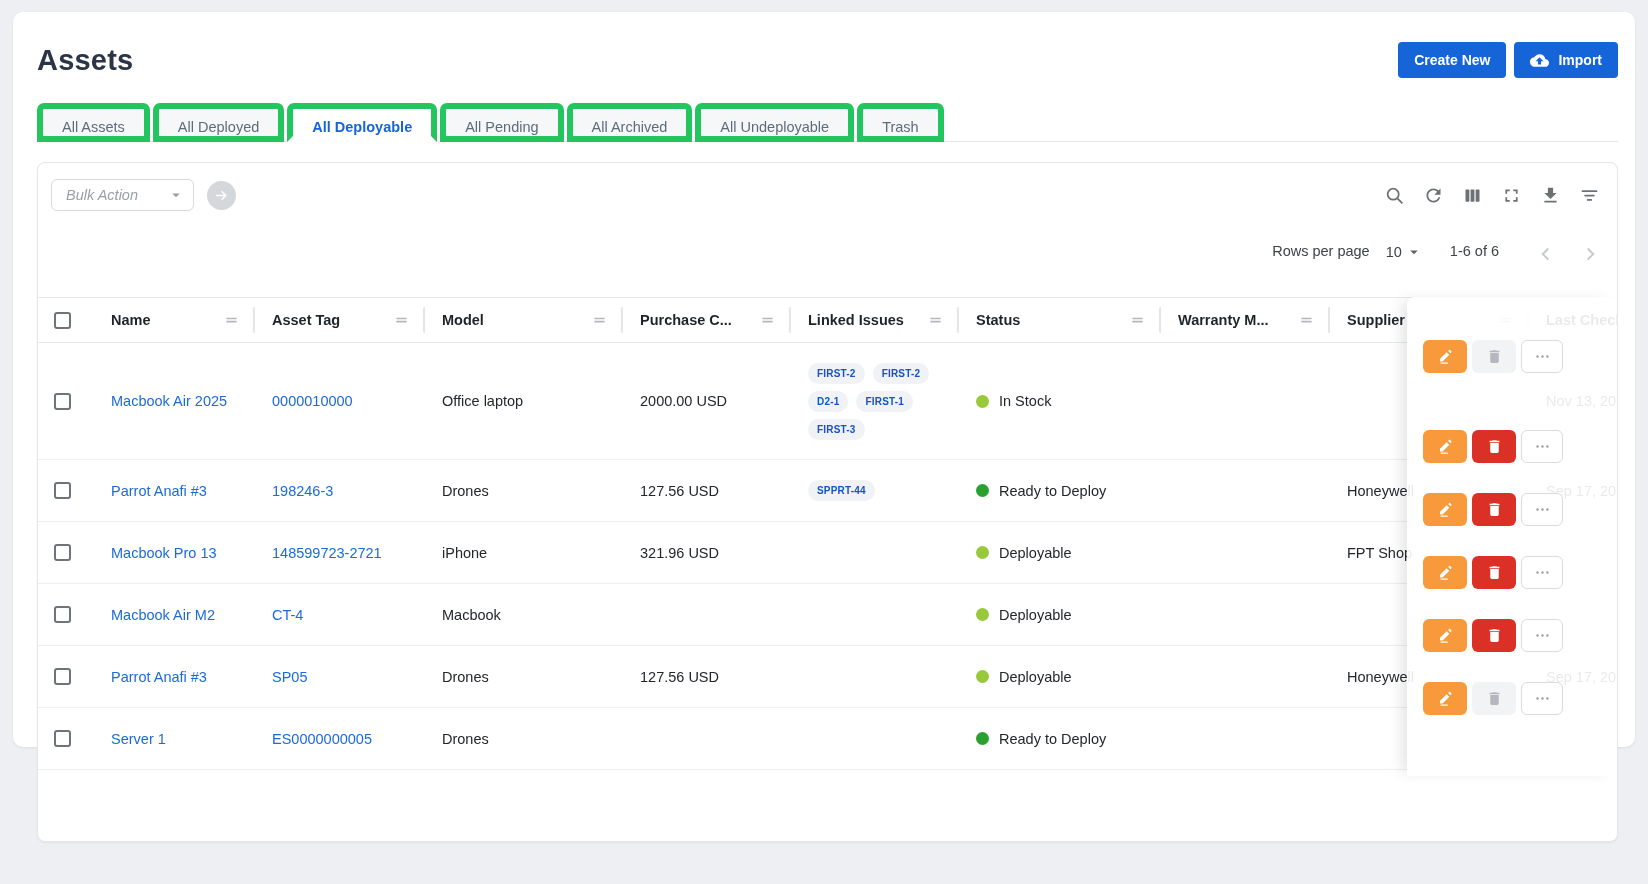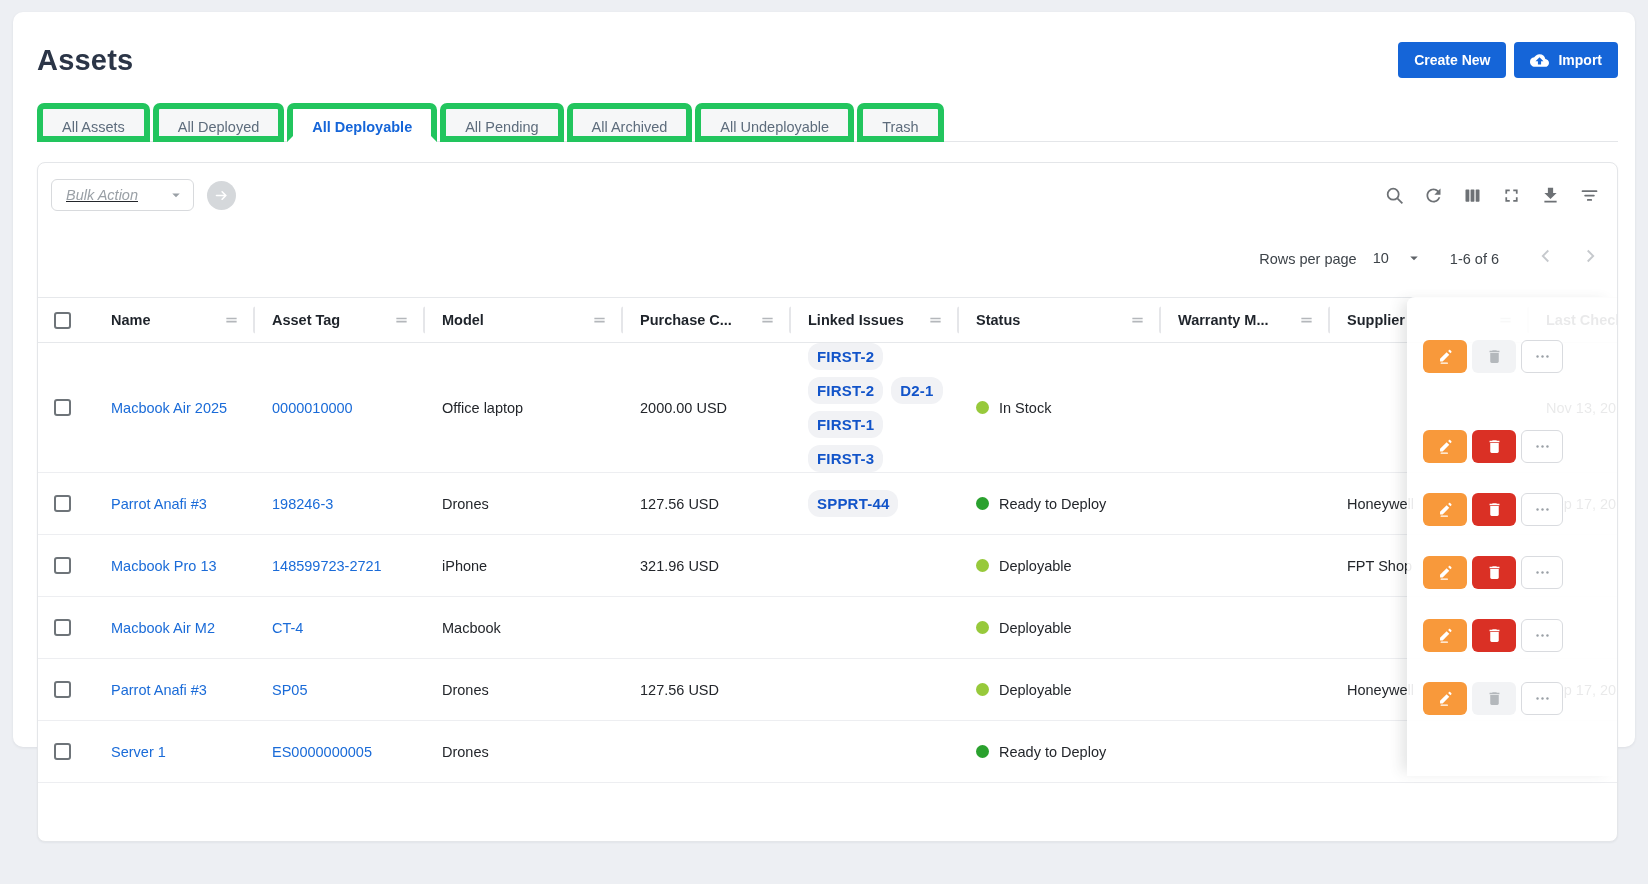--- a/index.html
+++ b/index.html
@@ -34,40 +34,40 @@
     background:#f6f7f8; border:6px solid #22c55e; border-radius:7px 7px 0 0;
     color:#5d6c7c; font-size:14.5px; cursor:pointer; white-space:nowrap;
   }
   .tab.active { background:#fff; border-bottom-color:#fff; color:var(--accent); font-weight:700; }
   
   .panel {
     margin-top:20px; height:680px; border:1px solid #e4e6e9; border-radius:8px;
     background:#fff; box-shadow:0 1px 2px rgba(25,39,57,.05);
     position:relative; overflow:hidden;
   }
-  .toolbar { display:flex; justify-content:space-between; align-items:flex-start; padding:16px 14px 0 13px; height:50px;text-decoration:underline; }
+  .toolbar { display:flex; justify-content:space-between; align-items:flex-start; padding:16px 14px 0 13px; height:50px; }
   .toolbar-left { display:flex; align-items:center; }
   .bulk-select {
     width:143px; height:32px; border:1px solid #d8dadd; border-radius:6px;
     display:flex; align-items:center; justify-content:space-between;
     padding:0 8px 0 14px; color:#9aa0a6; font-style:italic; font-size:14.5px; cursor:pointer;
     background:#fff;
   }
   .bulk-select .ico { width:18px; height:18px; color:#9aa0a6; }
   .go-btn {
     width:29px; height:29px; border-radius:50%; border:none; margin-left:13px;
     background:#d5d8db; color:#fff; display:flex; align-items:center; justify-content:center; cursor:pointer;
   }
   .go-btn .ico { width:15px; height:15px; }
   .toolbar-icons { display:flex; gap:18px; margin-top:6px; margin-right:3px; }
   .tool-btn { background:none; border:none; width:21px; height:21px; color:#6d7175; cursor:pointer; padding:0; }
   .tool-btn .ico { width:21px; height:21px; }
   
-  .pagination { display:flex; align-items:flex-end; justify-content:flex-end; margin:30px 16px 0 0; height:24px; font-size:14.5px; color:#3d4349; }
-  .rpp { display:flex; align-items:center; gap:16px; margin-left:16px; cursor:pointer; }
+  .pagination { display:flex; align-items:flex-start; justify-content:flex-end; margin:30px 16px 0 0; height:24px; font-size:14.5px; color:#3d4349; }
+  .rpp { display:flex; align-items:center; gap:3px; margin-left:16px; cursor:pointer; }
   .rpp .ico { width:18px; height:18px; color:#5f6368; }
   .pg-range { margin-left:27px; }
   .pg-btn { background:none; border:none; width:22px; height:22px; color:#c6c9cd; cursor:pointer; padding:0; }
   .pg-btn .ico { width:22px; height:22px; }
   .pg-prev { margin-left:36px; } .pg-next { margin-left:22px; }
   
   .table-wrap { margin-top:30px; position:relative; }
   table { width:1581px; border-collapse:collapse; table-layout:fixed; font-size:14.5px; }
   th {
     height:45px; text-align:left; padding:0 0 0 17px; font-weight:700; color:#1f242b;
@@ -76,21 +76,21 @@
   }
   .h-handle { position:absolute; right:14px; top:50%; transform:translateY(-50%); width:19px; height:19px; color:#b4b7bb; cursor:col-resize; }
   .h-handle svg { display:block; width:100%; height:100%; }
   .h-div { position:absolute; right:-3px; top:50%; transform:translateY(-50%); width:5px; height:27px; background:#e5e6e9; border-radius:3px; }
   td { height:62px; padding:0 8px 0 17px; vertical-align:middle; border-bottom:1px solid #edeef1; white-space:nowrap; overflow:hidden; }
   tr.tall td { height:117px; }
   .col-sel { padding-left:16px !important; }
   .cbx { width:17px; height:17px; border:2px solid #6e7479; border-radius:3px; display:inline-block; background:#fff; cursor:pointer; vertical-align:middle; }
   .link { color:var(--link); text-decoration:none; cursor:pointer; }
   .chips { display:flex; flex-wrap:wrap; gap:7px 8px; max-width:152px; white-space:normal; }
-  .chip { background:#f1f2f5; color:var(--chip); font-weight:700; font-size:15px; letter-spacing:.2px; padding:5px 9px; border-radius:12px; cursor:pointer; }
+  .chip { background:#f1f2f5; color:var(--chip); font-weight:700; font-size:10px; letter-spacing:.2px; padding:5px 9px; border-radius:12px; cursor:pointer; }
   .status { display:flex; align-items:center; gap:10px; }
   .dot { width:13px; height:13px; border-radius:50%; flex-shrink:0; }
   .dot.lime { background:var(--lime); } .dot.green { background:var(--green); }
   
   .actions-overlay {
     position:absolute; top:0; right:0; width:210px; height:479px;
     background:rgba(255,255,255,.9);
     box-shadow:-9px 0 14px -4px rgba(60,64,67,.14);
     border-top-left-radius:8px;
   }

